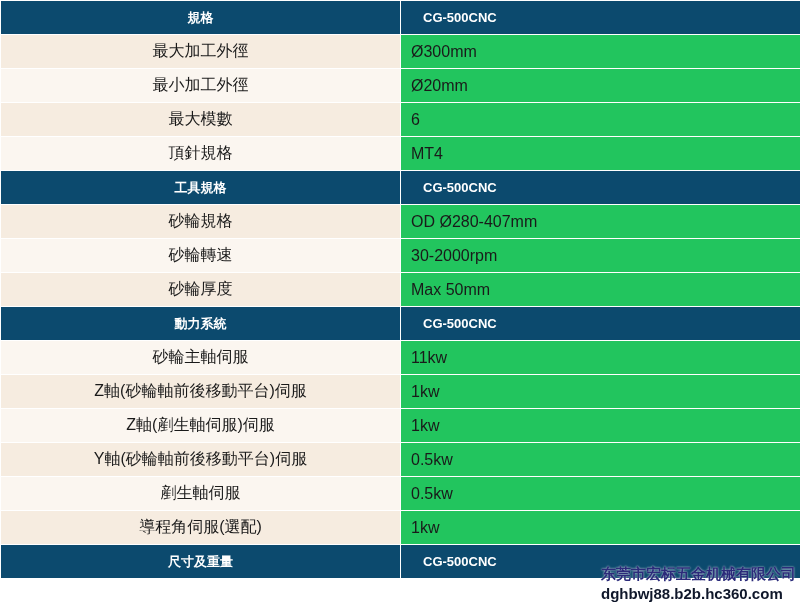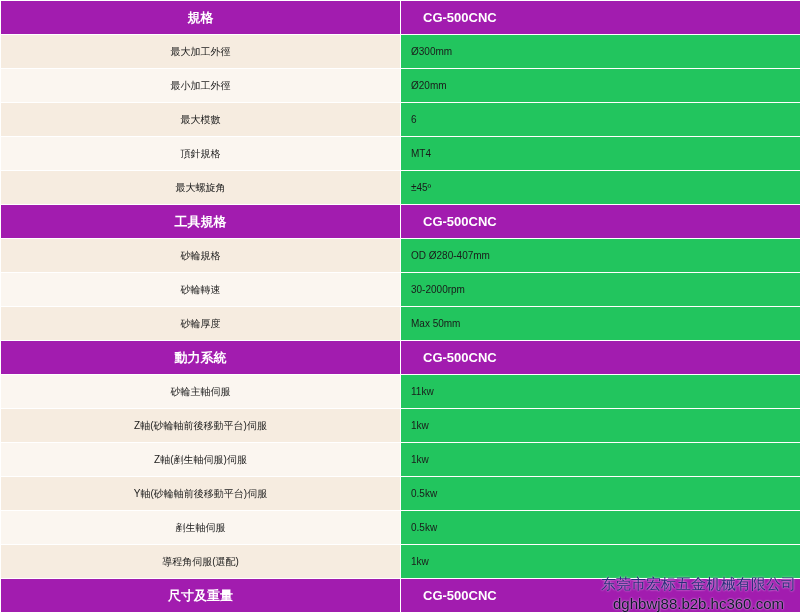--- a/index.html
+++ b/index.html
@@ -16,62 +16,62 @@
   }
   table.spec-table {
     width: 800px;
     border-collapse: collapse;
     table-layout: fixed;
   }
   table.spec-table col.c1 { width: 400px; }
   table.spec-table col.c2 { width: 400px; }
 
   tr.section-row td {
-    background: #a21caf;
+    background: #0c4a6e;
     color: #ffffff;
     font-weight: bold;
     font-size: 13px;
     height: 31px;
     border: 1px solid #ffffff;
   }
   tr.section-row td.label {
     text-align: center;
   }
   tr.section-row td.value {
     text-align: left;
     padding-left: 22px;
   }
 
   tr.data-row td {
     height: 31px;
-    font-size: 10px;
+    font-size: 16px;
     border: 1px solid #ffffff;
     color: #222222;
   }
   tr.data-row td.label {
     text-align: center;
     color: #1a1a1a;
   }
   tr.data-row td.value {
     text-align: left;
     padding-left: 10px;
     background: #22c55e;
     color: #1a1a1a;
   }
   tr.data-row.odd td.label { background: #f6ece0; }
   tr.data-row.even td.label { background: #fbf6f0; }
 
   .watermark {
     position: absolute;
     right: 4px;
-    bottom: 2px;
-    text-align: center;
+    bottom: 12px;
+    text-align: left;
     color: #3a3a8c;
     font-size: 15px;
-    font-weight: normal;
+    font-weight: bold;
     line-height: 20px;
     text-shadow: 0 0 2px rgba(255,255,255,0.9);
     pointer-events: none;
   }
   .watermark div:first-child { color: #2b2b7a; }
   .watermark div:last-child { color: #0f172a; font-size: 15px; }
 </style>
 </head>
 <body>
 
@@ -93,24 +93,20 @@
         <td class="label">最小加工外徑</td>
         <td class="value">Ø20mm</td>
       </tr>
       <tr class="data-row odd">
         <td class="label">最大模數</td>
         <td class="value">6</td>
       </tr>
       <tr class="data-row even">
         <td class="label">頂針規格</td>
         <td class="value">MT4</td>
-      </tr>
-      <tr class="data-row odd">
-        <td class="label">最大螺旋角</td>
-        <td class="value">±45º</td>
       </tr>
       <tr class="section-row">
         <td class="label">工具規格</td>
         <td class="value">CG-500CNC</td>
       </tr>
       <tr class="data-row odd">
         <td class="label">砂輪規格</td>
         <td class="value">OD Ø280-407mm</td>
       </tr>
       <tr class="data-row even">

